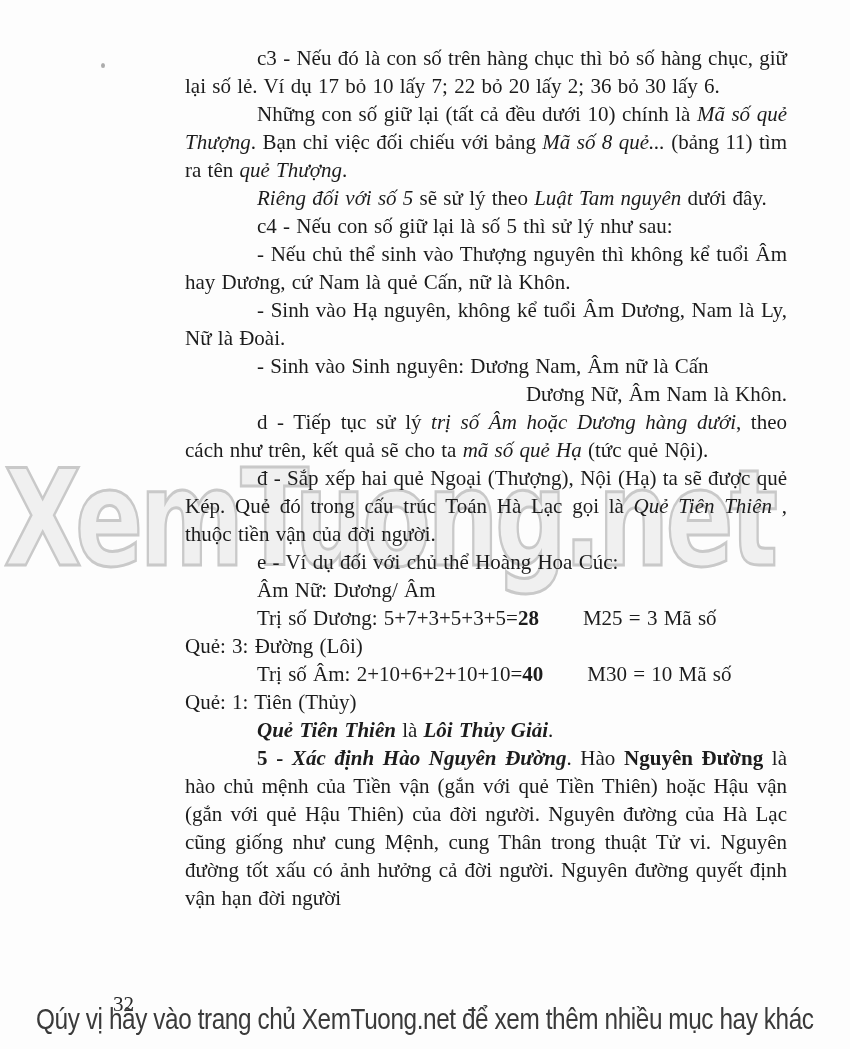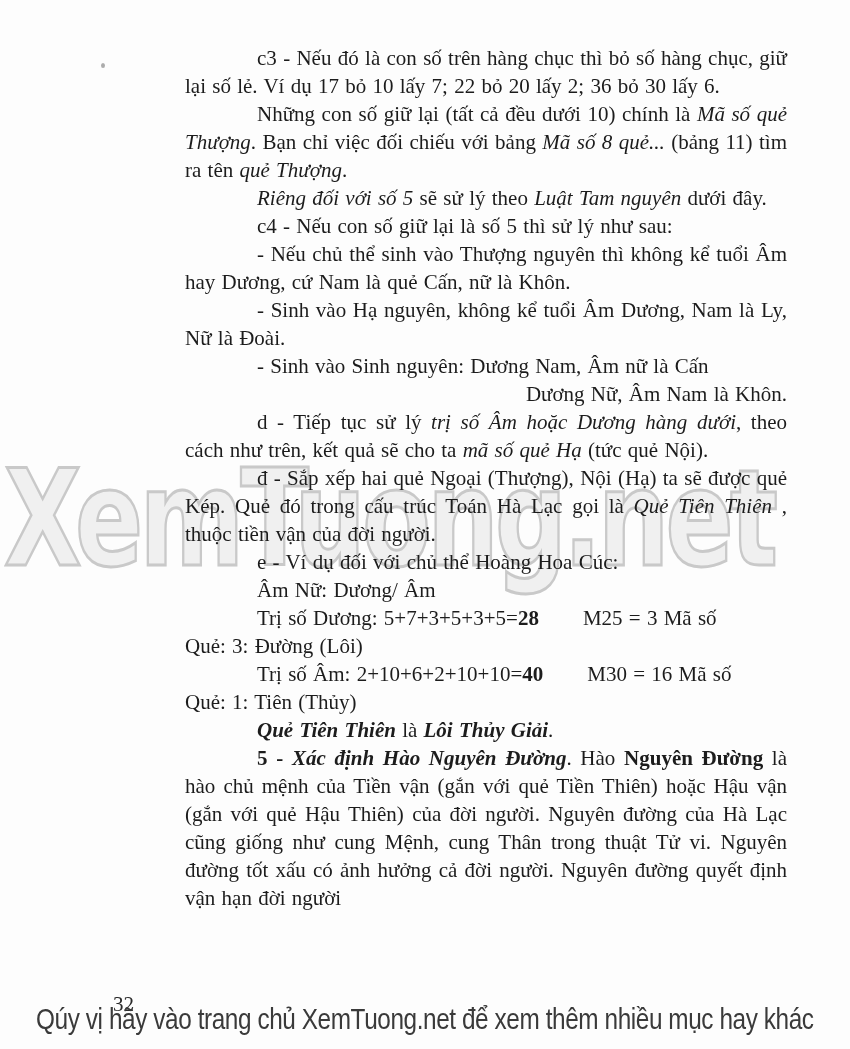--- a/index.html
+++ b/index.html
@@ -104,21 +104,21 @@
       <p class="para indent"><span class="seg">- Nếu chủ thể sinh vào Thượng nguyên thì không kể tuổi Âm hay Dương, cứ Nam là quẻ Cấn, nữ là Khôn.</span></p>
       <p class="para indent"><span class="seg">- Sinh vào Hạ nguyên, không kể tuổi Âm Dương, Nam là Ly, Nữ là Đoài.</span></p>
       <p class="para indent"><span class="seg">- Sinh vào Sinh nguyên: Dương Nam, Âm nữ là Cấn</span></p>
       <p class="para center"><span class="seg">Dương Nữ, Âm Nam là Khôn.</span></p>
       <p class="para indent"><span class="seg">d - Tiếp tục sử lý </span><span class="seg-i">trị số Âm hoặc Dương hàng dưới</span><span class="seg">, theo cách như trên, kết quả sẽ cho ta </span><span class="seg-i">mã số quẻ Hạ</span><span class="seg"> (tức quẻ Nội).</span></p>
       <p class="para indent"><span class="seg">đ - Sắp xếp hai quẻ Ngoại (Thượng), Nội (Hạ) ta sẽ được quẻ Kép. Quẻ đó trong cấu trúc Toán Hà Lạc gọi là </span><span class="seg-i">Quẻ Tiên Thiên</span><span class="seg"> , thuộc tiền vận của đời người.</span></p>
       <p class="para indent"><span class="seg">e - Ví dụ đối với chủ thể Hoàng Hoa Cúc:</span></p>
       <p class="para indent"><span class="seg">Âm Nữ: Dương/ Âm</span></p>
       <p class="para indent"><span class="seg">Trị số Dương: 5+7+3+5+3+5=</span><span class="seg-b">28</span><span class="gap"></span><span class="seg">M25 = 3 Mã số</span></p>
       <p class="para plain"><span class="seg">Quẻ: 3: Đường (Lôi)</span></p>
-      <p class="para indent"><span class="seg">Trị số Âm: 2+10+6+2+10+10=</span><span class="seg-b">40</span><span class="gap"></span><span class="seg">M30 = 16 Mã số</span></p>
+      <p class="para indent"><span class="seg">Trị số Âm: 2+10+6+2+10+10=</span><span class="seg-b">40</span><span class="gap"></span><span class="seg">M30 = 10 Mã số</span></p>
       <p class="para plain"><span class="seg">Quẻ: 1: Tiên (Thủy)</span></p>
       <p class="para indent"><span class="seg-bi">Quẻ Tiên Thiên</span><span class="seg"> là </span><span class="seg-bi">Lôi Thủy Giải</span><span class="seg">.</span></p>
       <p class="para indent"><span class="seg-b">5 - </span><span class="seg-bi">Xác định Hào Nguyên Đường</span><span class="seg">. Hào </span><span class="seg-b">Nguyên Đường</span><span class="seg"> là hào chủ mệnh của Tiền vận (gắn với quẻ Tiền Thiên) hoặc Hậu vận (gắn với quẻ Hậu Thiên) của đời người. Nguyên đường của Hà Lạc cũng giống như cung Mệnh, cung Thân trong thuật Tử vi. Nguyên đường tốt xấu có ảnh hưởng cả đời người. Nguyên đường quyết định vận hạn đời người</span></p>
     </div>
 
   <div class="page-number">32</div>
 
   <div class="footer">
     <span class="footer-inner"><span>Qúy vị hãy vào trang chủ </span><span>XemTuong.net</span><span> để xem thêm nhiều mục hay khác</span></span>
   </div>

